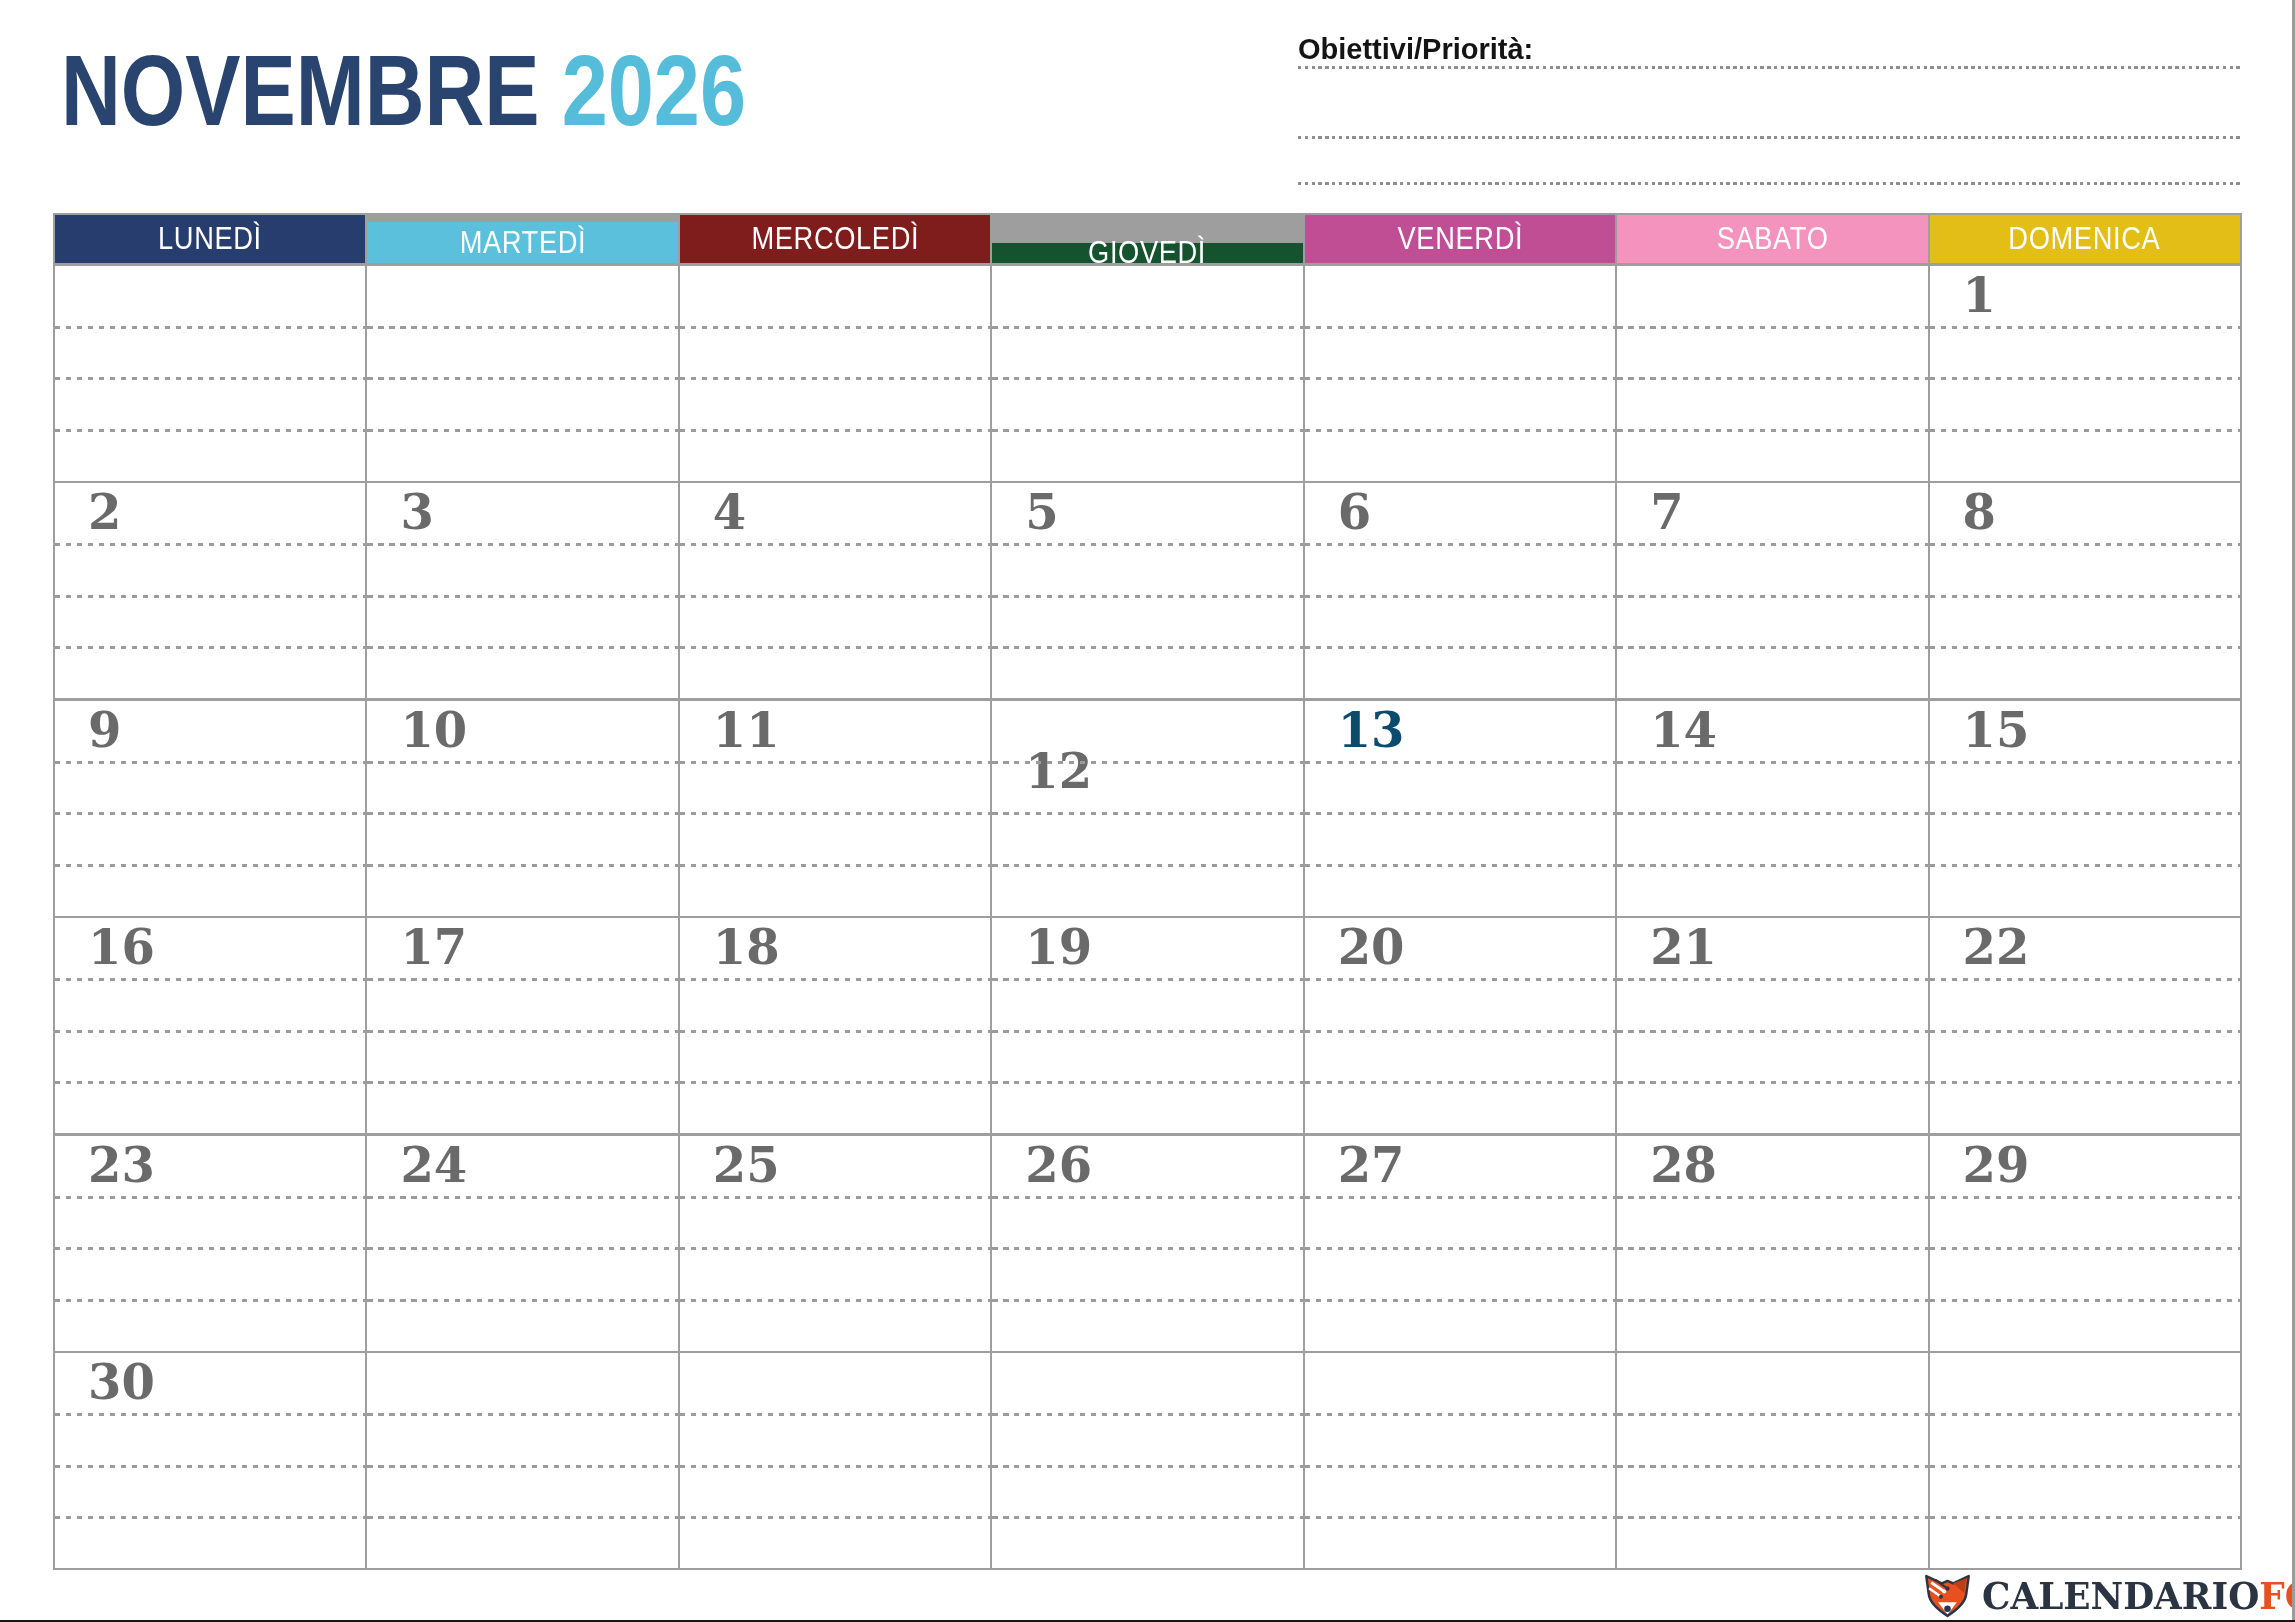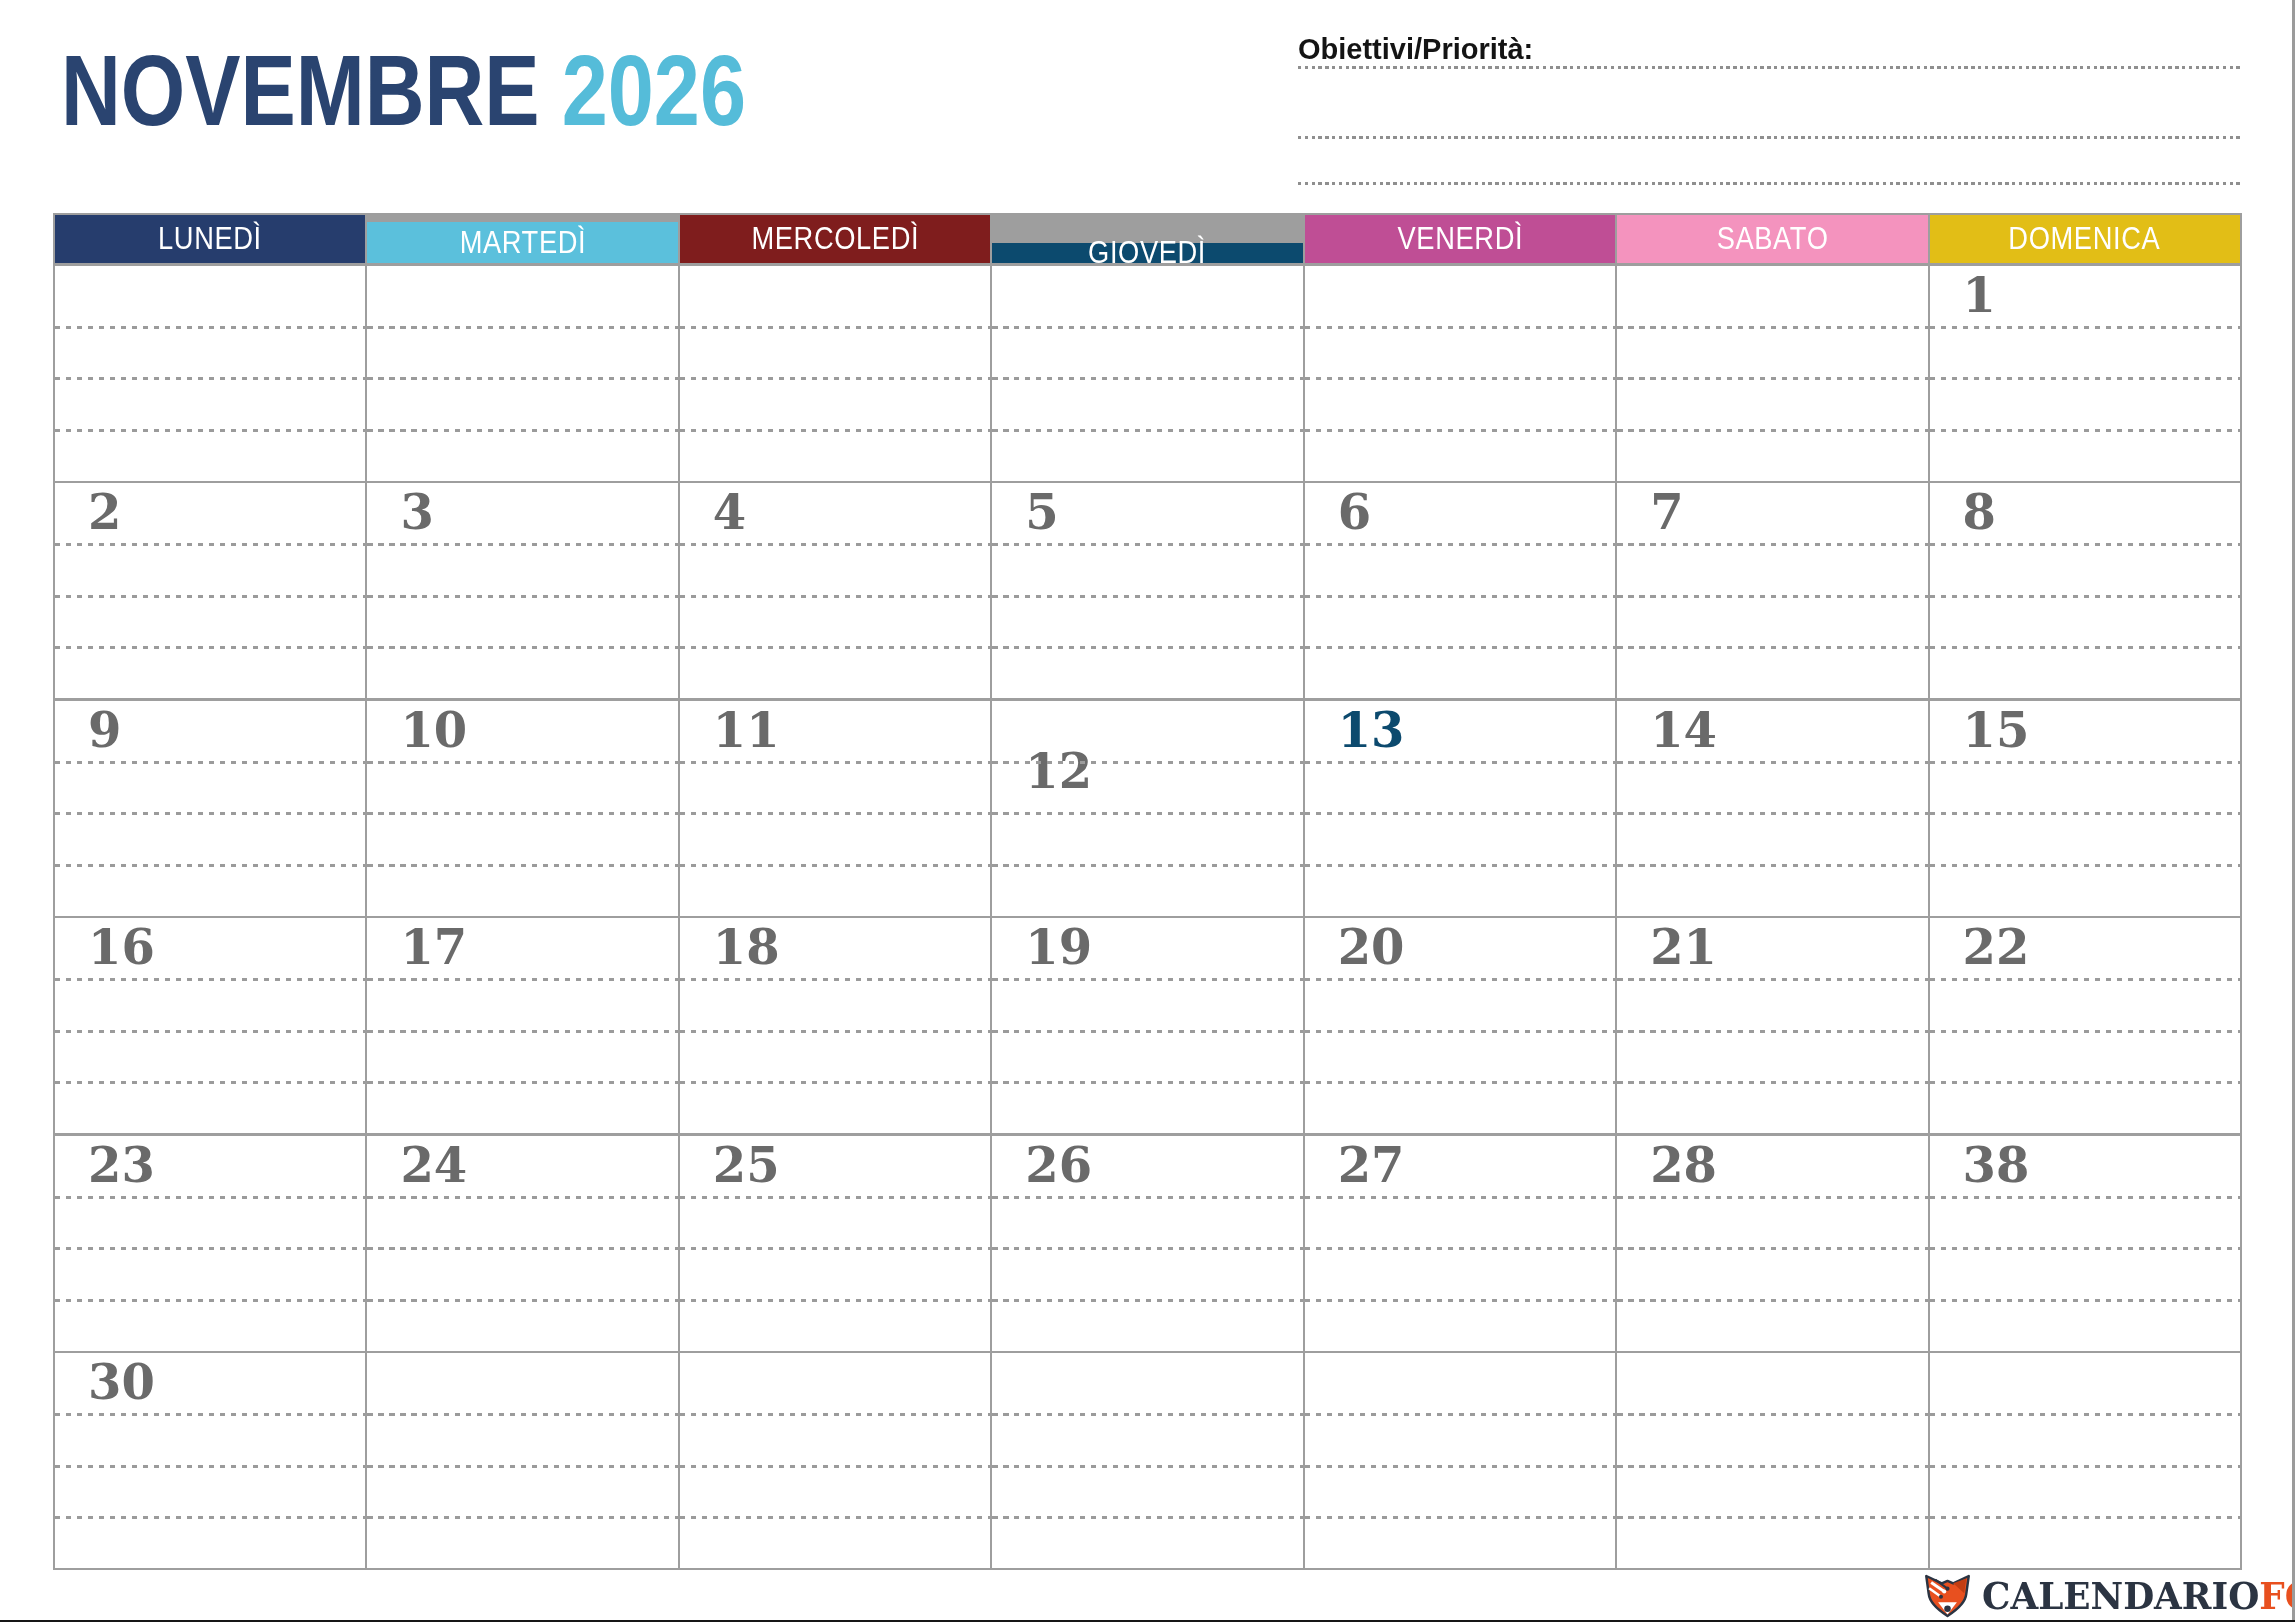--- a/index.html
+++ b/index.html
@@ -88,21 +88,21 @@
 <section class="calendar" style="background: rgb(158, 158, 158); border-color: rgb(158, 158, 158);">
     <div class="weekday-header" style="background: rgb(38, 61, 109);">
       <span>LUNEDÌ</span>
     </div>
     <div class="weekday-header" style="background: rgb(91, 192, 220); margin-top: 7px;">
       <span>MARTEDÌ</span>
     </div>
     <div class="weekday-header" style="background: #7f1d1d;">
       <span>MERCOLEDÌ</span>
     </div>
-    <div class="weekday-header" style="background: #0c4a6e; margin-top: 28px;">
+    <div class="weekday-header" style="background: #14532d; margin-top: 28px;">
       <span>GIOVEDÌ</span>
     </div>
     <div class="weekday-header" style="background: rgb(191, 78, 149);">
       <span>VENERDÌ</span>
     </div>
     <div class="weekday-header" style="background: rgb(244, 147, 190);">
       <span>SABATO</span>
     </div>
     <div class="weekday-header" style="background: rgb(226, 190, 22);">
       <span>DOMENICA</span>
@@ -299,21 +299,21 @@
       <div class="cell-line l2"></div>
       <div class="cell-line l3"></div>
     </div>
     <div class="day-cell">
       <span class="day-number" style="color: rgb(106, 106, 106);">28</span>
       <div class="cell-line l1"></div>
       <div class="cell-line l2"></div>
       <div class="cell-line l3"></div>
     </div>
     <div class="day-cell">
-      <span class="day-number" style="color: rgb(106, 106, 106);">38</span>
+      <span class="day-number" style="color: rgb(106, 106, 106);">29</span>
       <div class="cell-line l1"></div>
       <div class="cell-line l2"></div>
       <div class="cell-line l3"></div>
     </div>
     <div class="day-cell">
       <span class="day-number" style="color: rgb(106, 106, 106);">30</span>
       <div class="cell-line l1"></div>
       <div class="cell-line l2"></div>
       <div class="cell-line l3"></div>
     </div>

